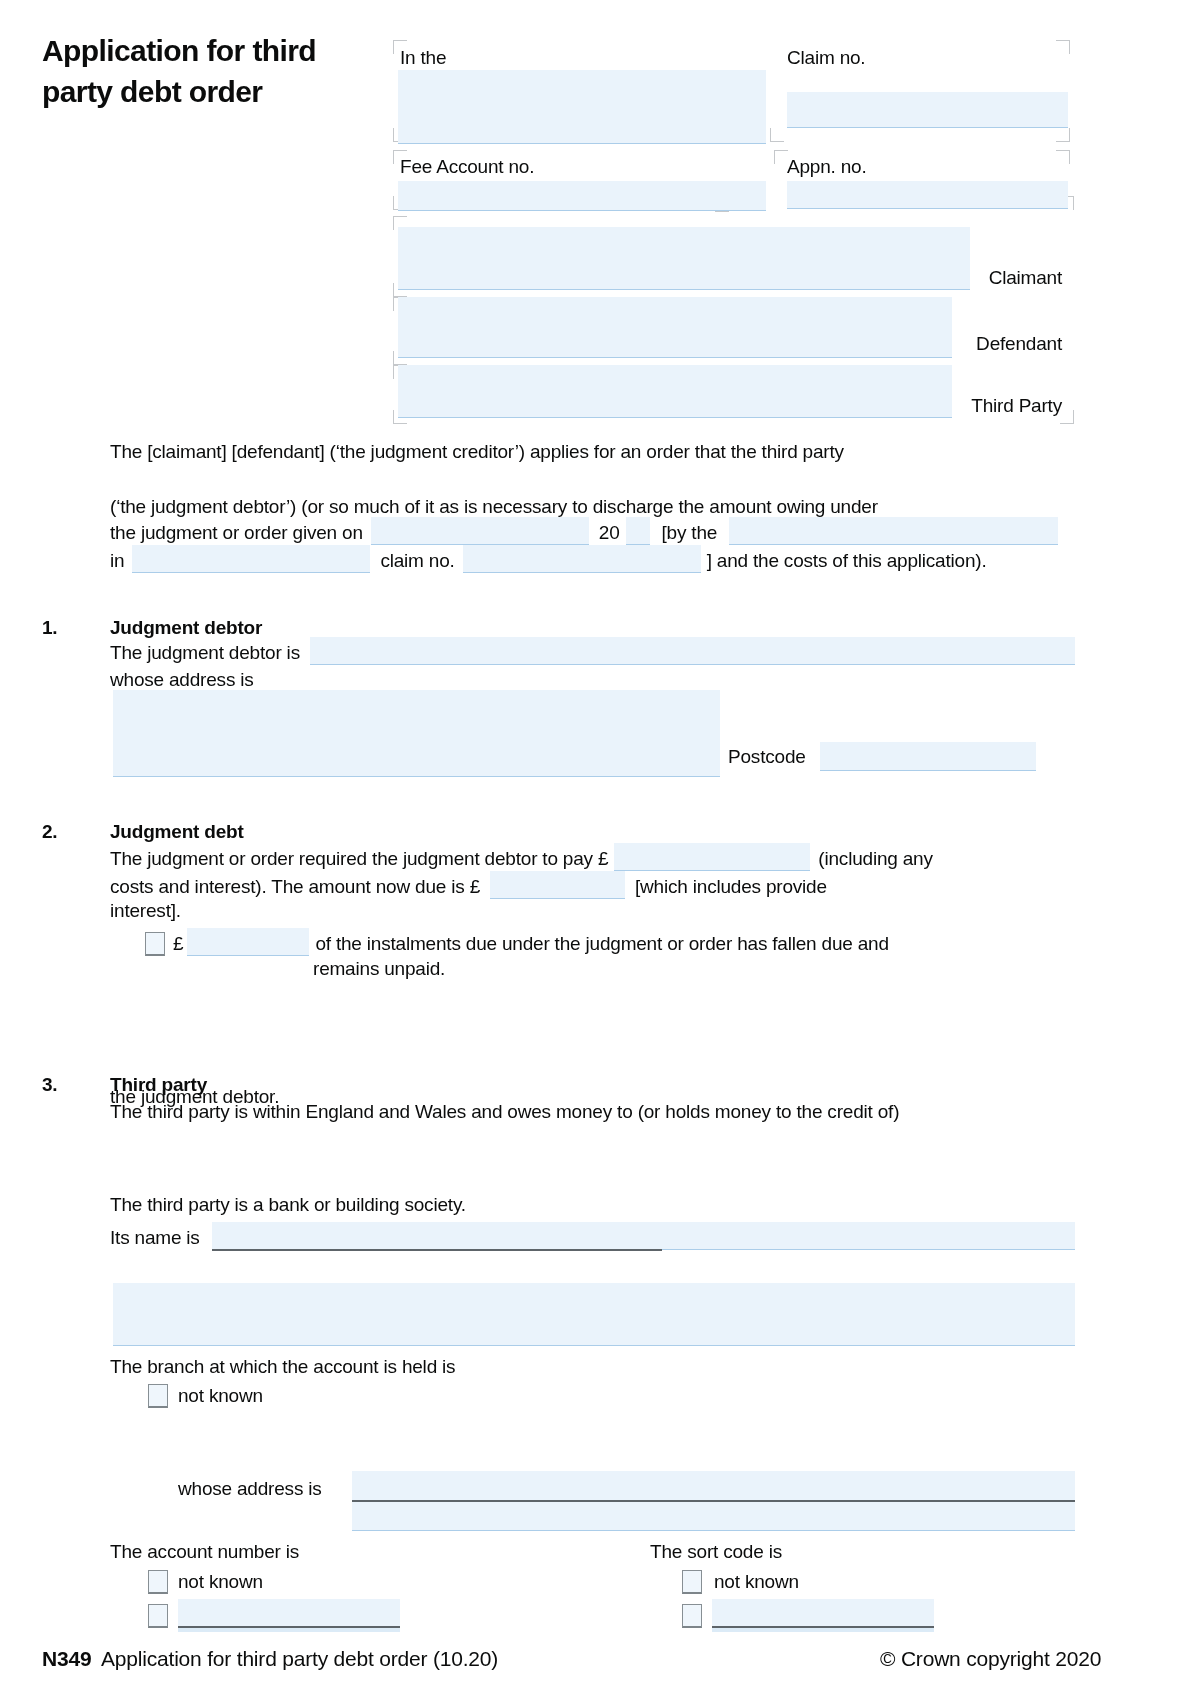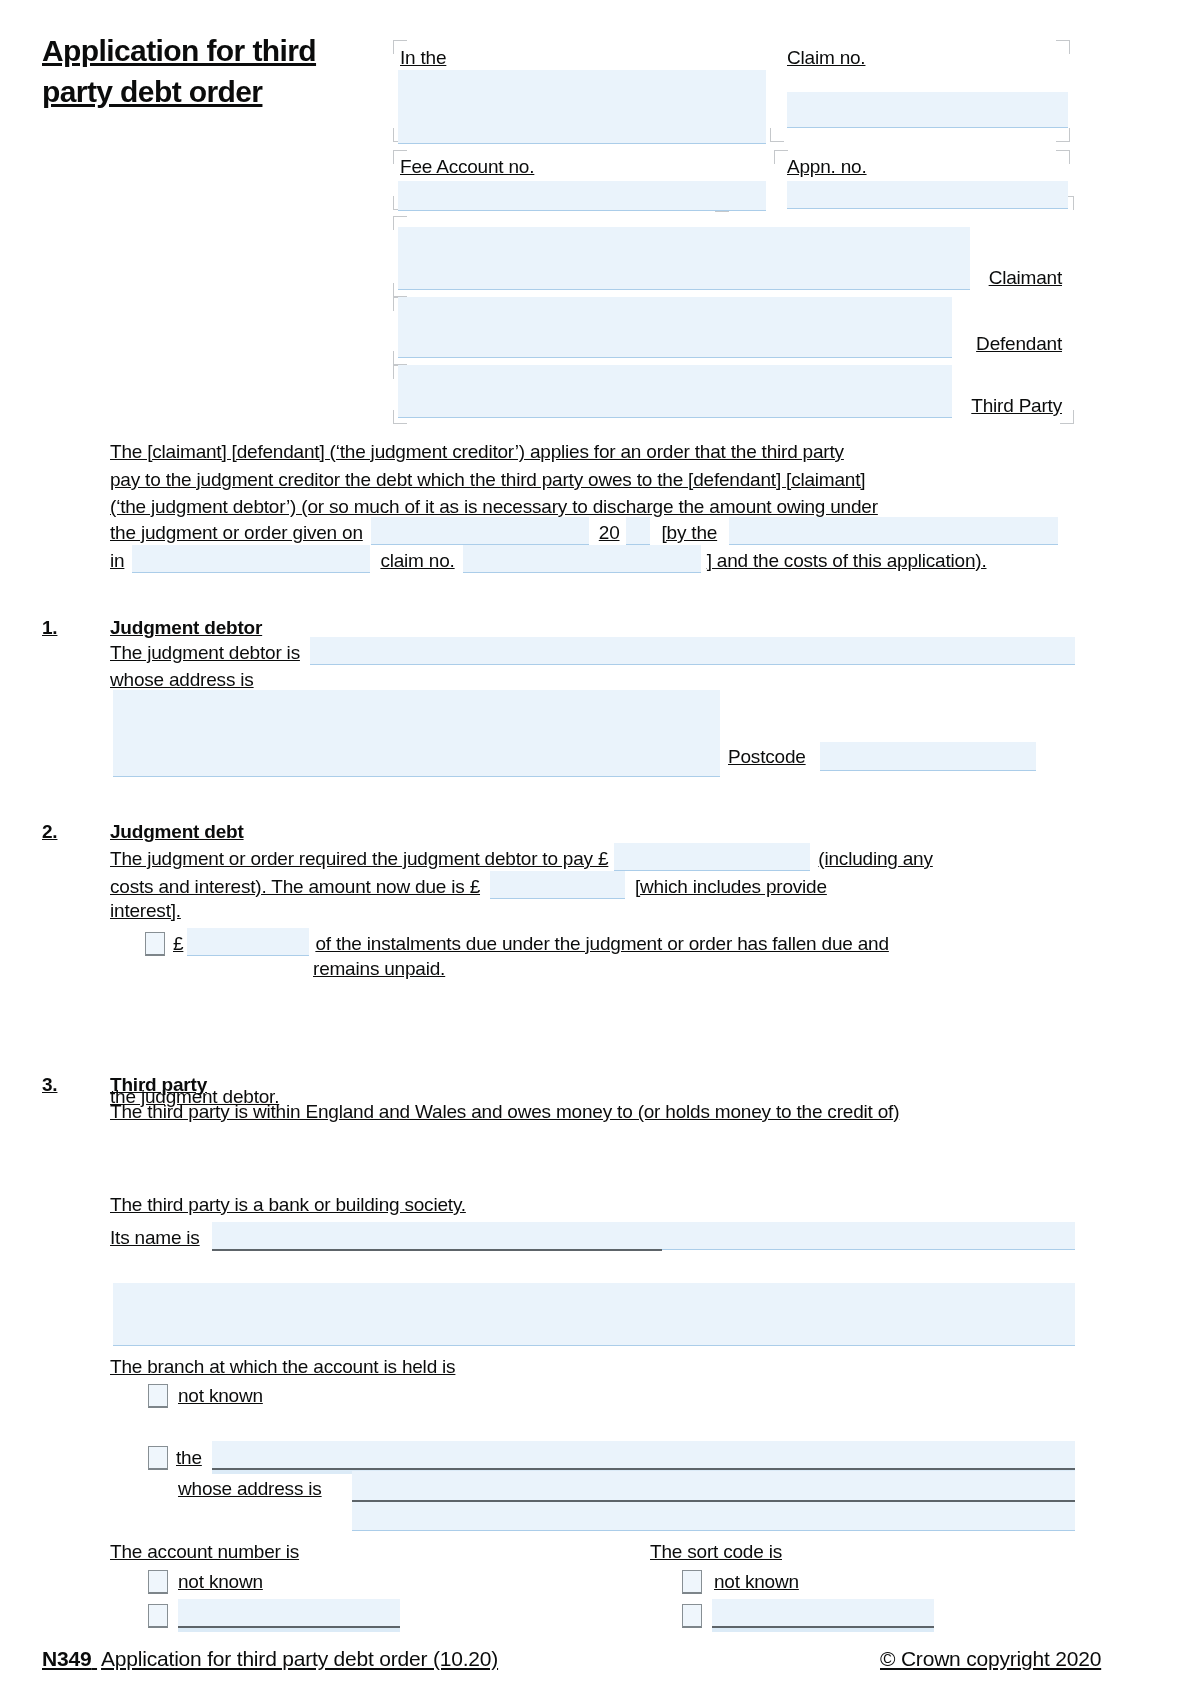--- a/index.html
+++ b/index.html
@@ -1,19 +1,19 @@
 <!DOCTYPE html>
 <html><head>
 <meta charset="utf-8">
 <style>
   html,body{margin:0;padding:0;background:#fff;}
   .page{position:relative;width:1200px;height:1698px;background:#ffffff;
         font-family:"Liberation Sans","DejaVu Sans",sans-serif;color:#0b0c0c;
         overflow:hidden;letter-spacing:-0.2px;}
-  .abs{position:absolute;text-decoration:underline;}
+  .abs{position:absolute;}
   .t{font-size:19px;line-height:23px;white-space:nowrap;}
   .b{font-weight:bold;}
   .title{font-size:30px;line-height:41px;font-weight:bold;letter-spacing:-0.6px;}
   .field{background:#eaf3fb;border-bottom:1px solid #abcde9;}
   .row{display:flex;align-items:flex-end;}
   .row .t{line-height:25px;}
   .fi{height:27px;flex:0 0 auto;}
   .grow{flex:1 1 auto;}
   .rel{position:relative;}
   .dkl{border-bottom:2px solid #5d6469;}
@@ -74,21 +74,20 @@
   <div class="abs field" style="left:398px;top:227px;width:572px;height:62px"></div>
   <span class="abs t rt" style="left:900px;top:266px;width:162px">Claimant</span>
 
   <div class="abs field" style="left:398px;top:297px;width:554px;height:60px"></div>
   <span class="abs t rt" style="left:900px;top:332px;width:162px">Defendant</span>
 
   <div class="abs field" style="left:398px;top:365px;width:554px;height:52px"></div>
   <span class="abs t rt" style="left:900px;top:394px;width:162px">Third Party</span>
 
   <div class="abs t" style="left:110px;top:440px">The [claimant] [defendant] (‘the judgment creditor’) applies for an order that the third party</div>
-  <div class="abs t" style="left:110px;top:468px">pay to the judgment creditor the debt which the third party owes to the [defendant] [claimant]</div>
   <div class="abs t" style="left:110px;top:495px">(‘the judgment debtor’) (or so much of it as is necessary to discharge the amount owing under</div>
 
   <div class="abs row" style="left:110px;top:517px;width:948px;height:28px">
     <span class="t">the judgment or order given on</span>
     <span class="field fi ml8 mr10" style="width:218px"></span>
     <span class="t">20</span>
     <span class="field fi ml6 mr12" style="width:24px"></span>
     <span class="t">[by the</span>
     <span class="field fi grow ml12"></span>
   </div>
@@ -152,25 +151,20 @@
   </div>
 
   <div class="abs field" style="left:113px;top:1283px;width:962px;height:62px"></div>
 
   <div class="abs t" style="left:110px;top:1355px">The branch at which the account is held is</div>
   <div class="abs row" style="left:148px;top:1380px;height:28px">
     <span class="cb mr10"></span>
     <span class="t">not known</span>
   </div>
 
-  <div class="abs row" style="left:148px;top:1442px;width:927px;height:28px">
-    <span class="cb mr8"></span>
-    <span class="t">the</span>
-    <span class="field fi grow ml10 dkl shadow3"></span>
-  </div>
   <span class="abs t" style="left:178px;top:1477px">whose address is</span>
   <div class="abs field" style="left:352px;top:1471px;width:723px;height:59px">
     <div style="margin-top:29px;border-bottom:2px solid #5d6469"></div>
   </div>
 
   <div class="abs t" style="left:110px;top:1540px">The account number is</div>
   <div class="abs row" style="left:148px;top:1566px;height:28px">
     <span class="cb mr10"></span>
     <span class="t">not known</span>
   </div>

